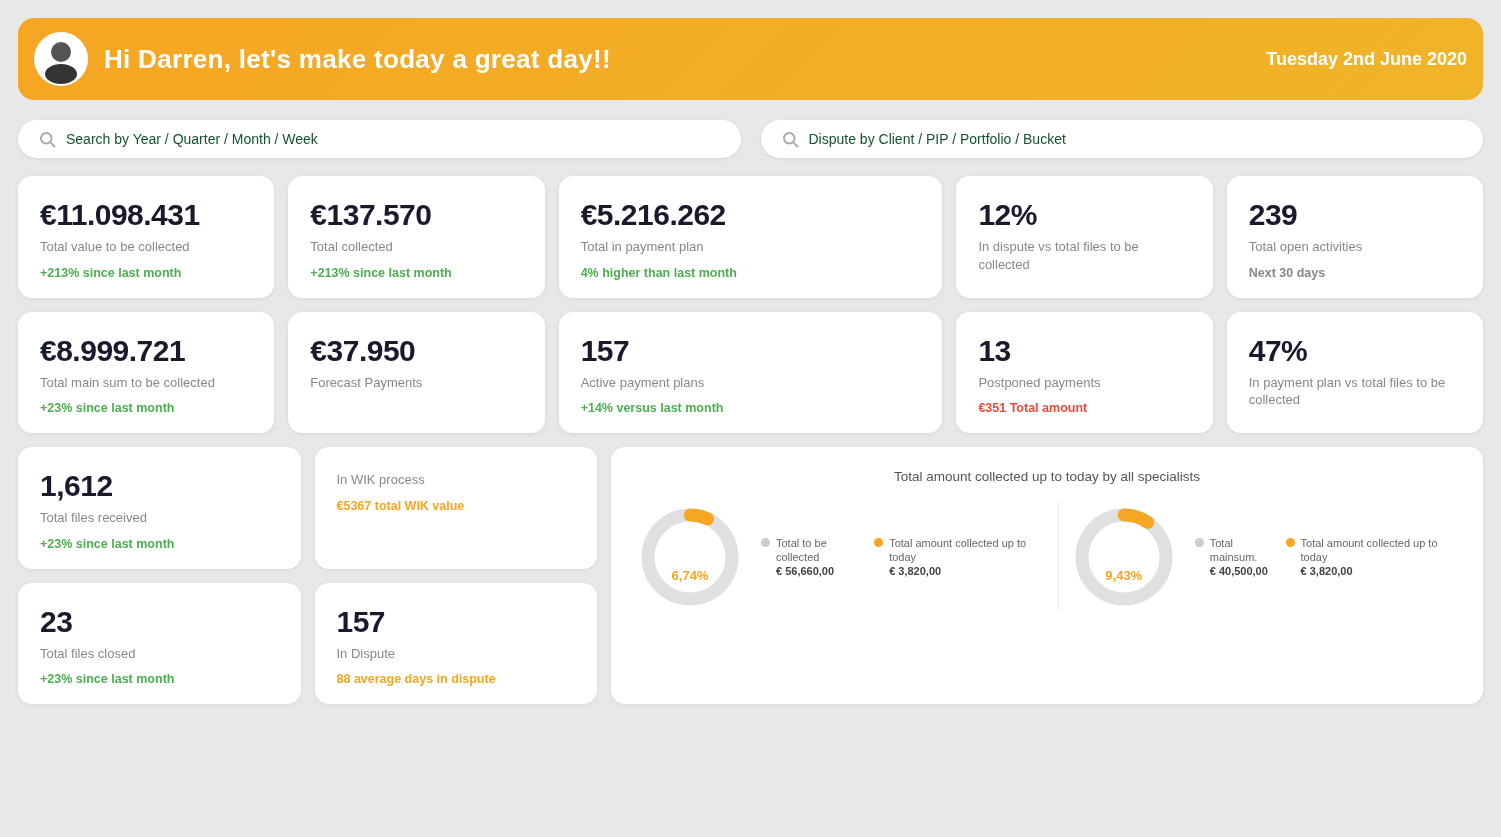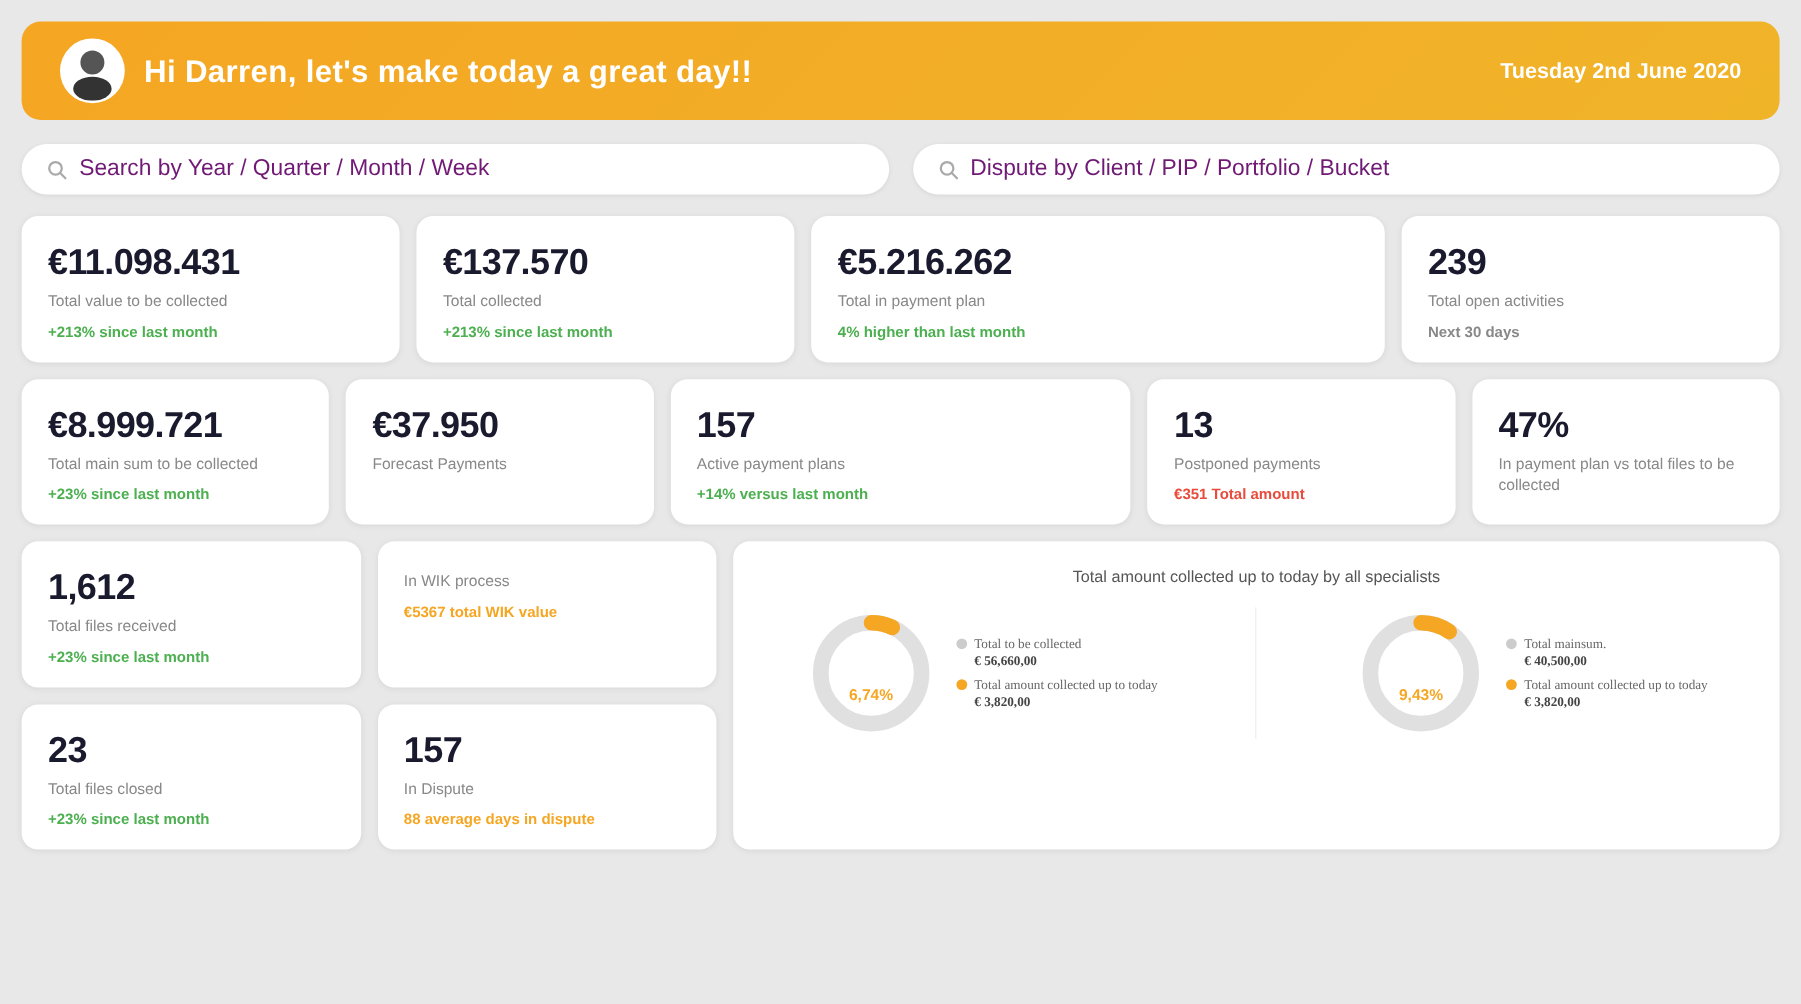--- a/index.html
+++ b/index.html
@@ -9,21 +9,21 @@
       min-height: 837px;
       width: 1501px;
       overflow-x: hidden;
     }
 
     
     .header {
       background: linear-gradient(135deg, #f5a623, #f0b429);
       border-radius: 16px;
       margin: 18px 18px 0 18px;
-      padding: 14px 32px;
+      padding: 14px 16px;
       display: flex;
       align-items: center;
       justify-content: space-between;
     }
     .header-left {
       display: flex;
       align-items: center;
       gap: 16px;
     }
     .avatar {
@@ -61,22 +61,22 @@
       display: flex;
       align-items: center;
       background: #fff;
       border-radius: 30px;
       padding: 10px 20px;
       gap: 10px;
       box-shadow: 0 1px 4px rgba(0,0,0,0.08);
     }
     .search-icon-svg { width: 18px; height: 18px; color: #aaa; flex-shrink: 0; }
     .search-placeholder {
-      color: #701a75;
-      font-size: 19px;
+      color: #14532d;
+      font-size: 14px;
     }
 
     
     .cards-area {
       padding: 18px 18px 0 18px;
       display: flex;
       flex-direction: column;
       gap: 14px;
     }
     .cards-row {
@@ -172,23 +172,21 @@
       top: 50%;
       left: 50%;
       transform: translate(-50%, -50%);
       font-size: 13px;
       font-weight: 700;
       color: #f5a623;
       margin-top: 18px;
     }
     .donut-legend {
       display: flex;
-      flex-direction: column;
       gap: 6px;
-      font-family: Liberation Serif, serif;
     }
     .legend-item {
       display: flex;
       align-items: flex-start;
       gap: 6px;
       font-size: 11px;
       color: #666;
     }
     .legend-dot {
       width: 9px;
@@ -256,20 +254,24 @@
       <div class="card-label">Total collected</div>
       <div class="card-badge badge-green">+213% since last month</div>
     </div>
 
     <div class="card card-wide">
       <div class="card-value large">€5.216.262</div>
       <div class="card-label">Total in payment plan</div>
       <div class="card-badge badge-green">4% higher than last month</div>
     </div>
 
+    <div class="card">
+      <div class="card-value large">12%</div>
+      <div class="card-label">In dispute vs total files to be collected</div>
+    </div>
 
     <div class="card">
       <div class="card-value large">239</div>
       <div class="card-label">Total open activities</div>
       <div class="card-badge" style="color:#888;">Next 30 days</div>
     </div>
   </div>
 
   <div class="cards-row">
 

